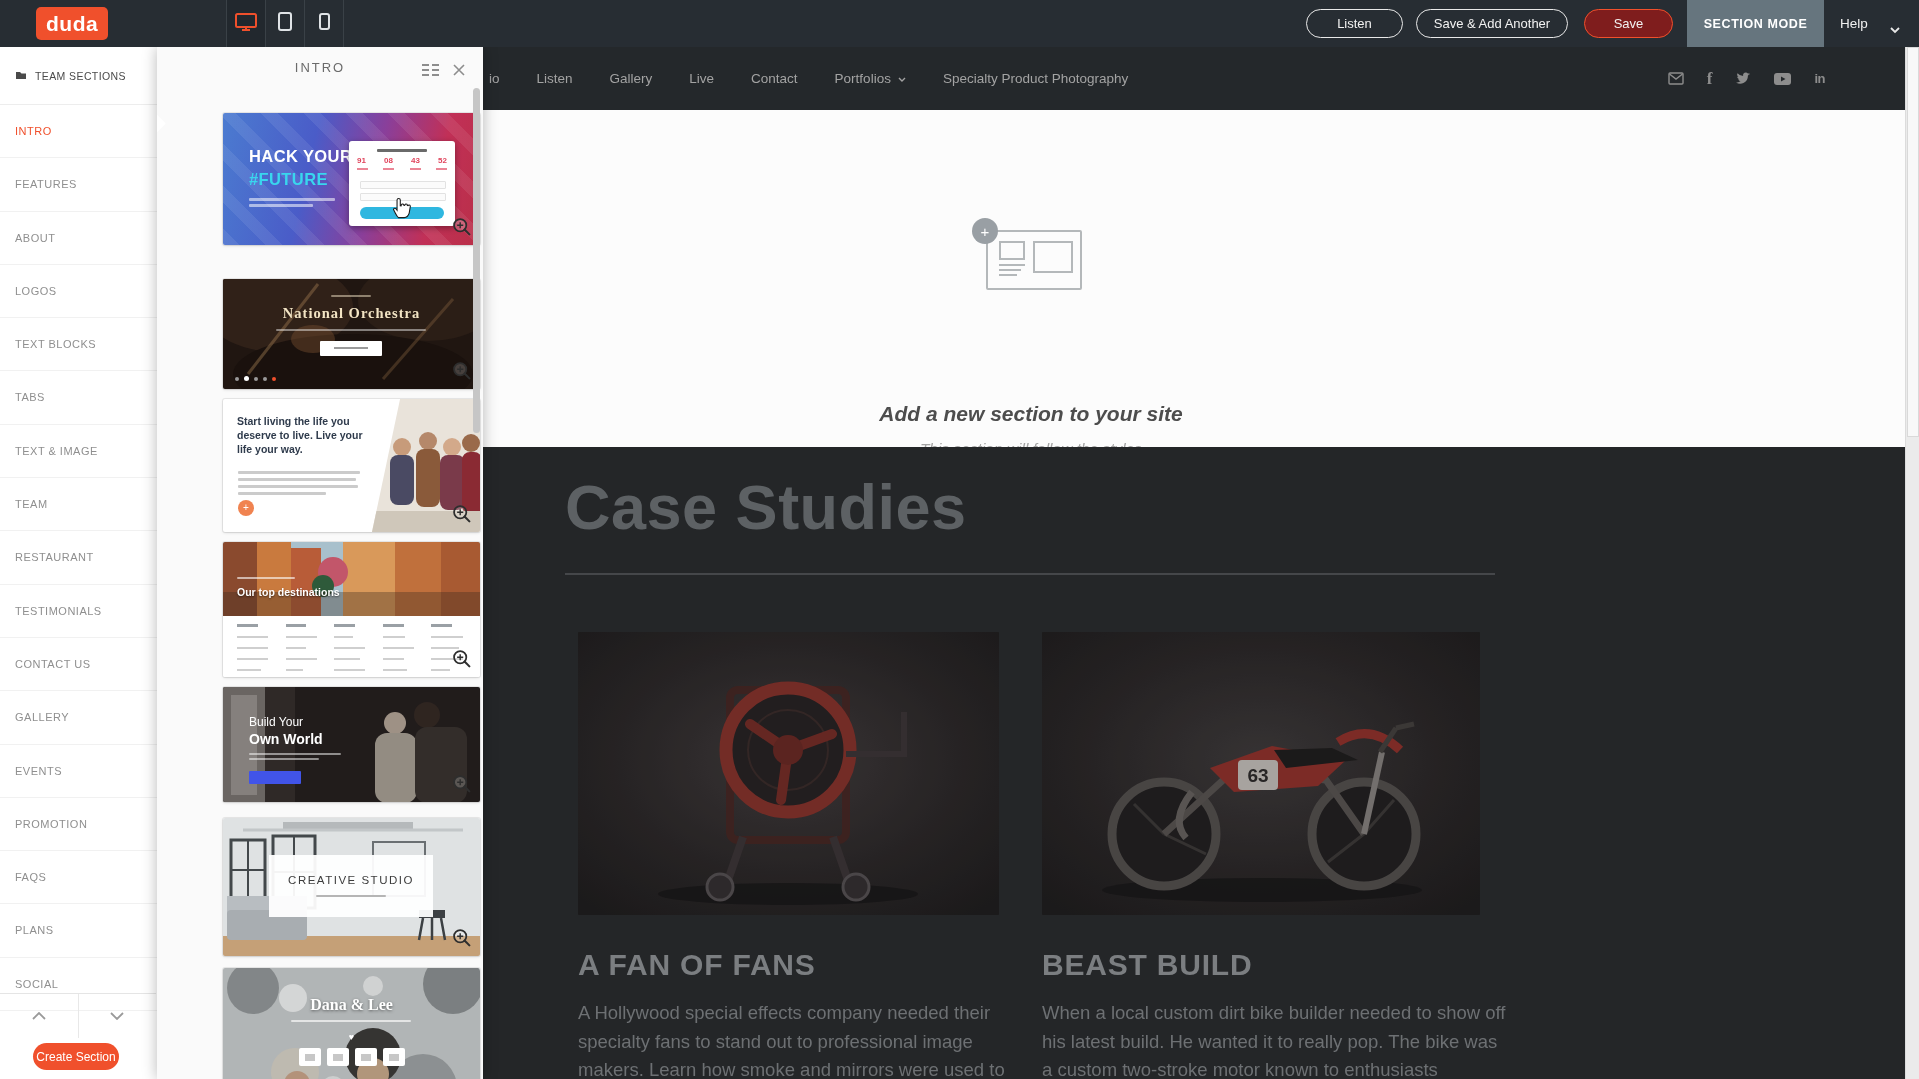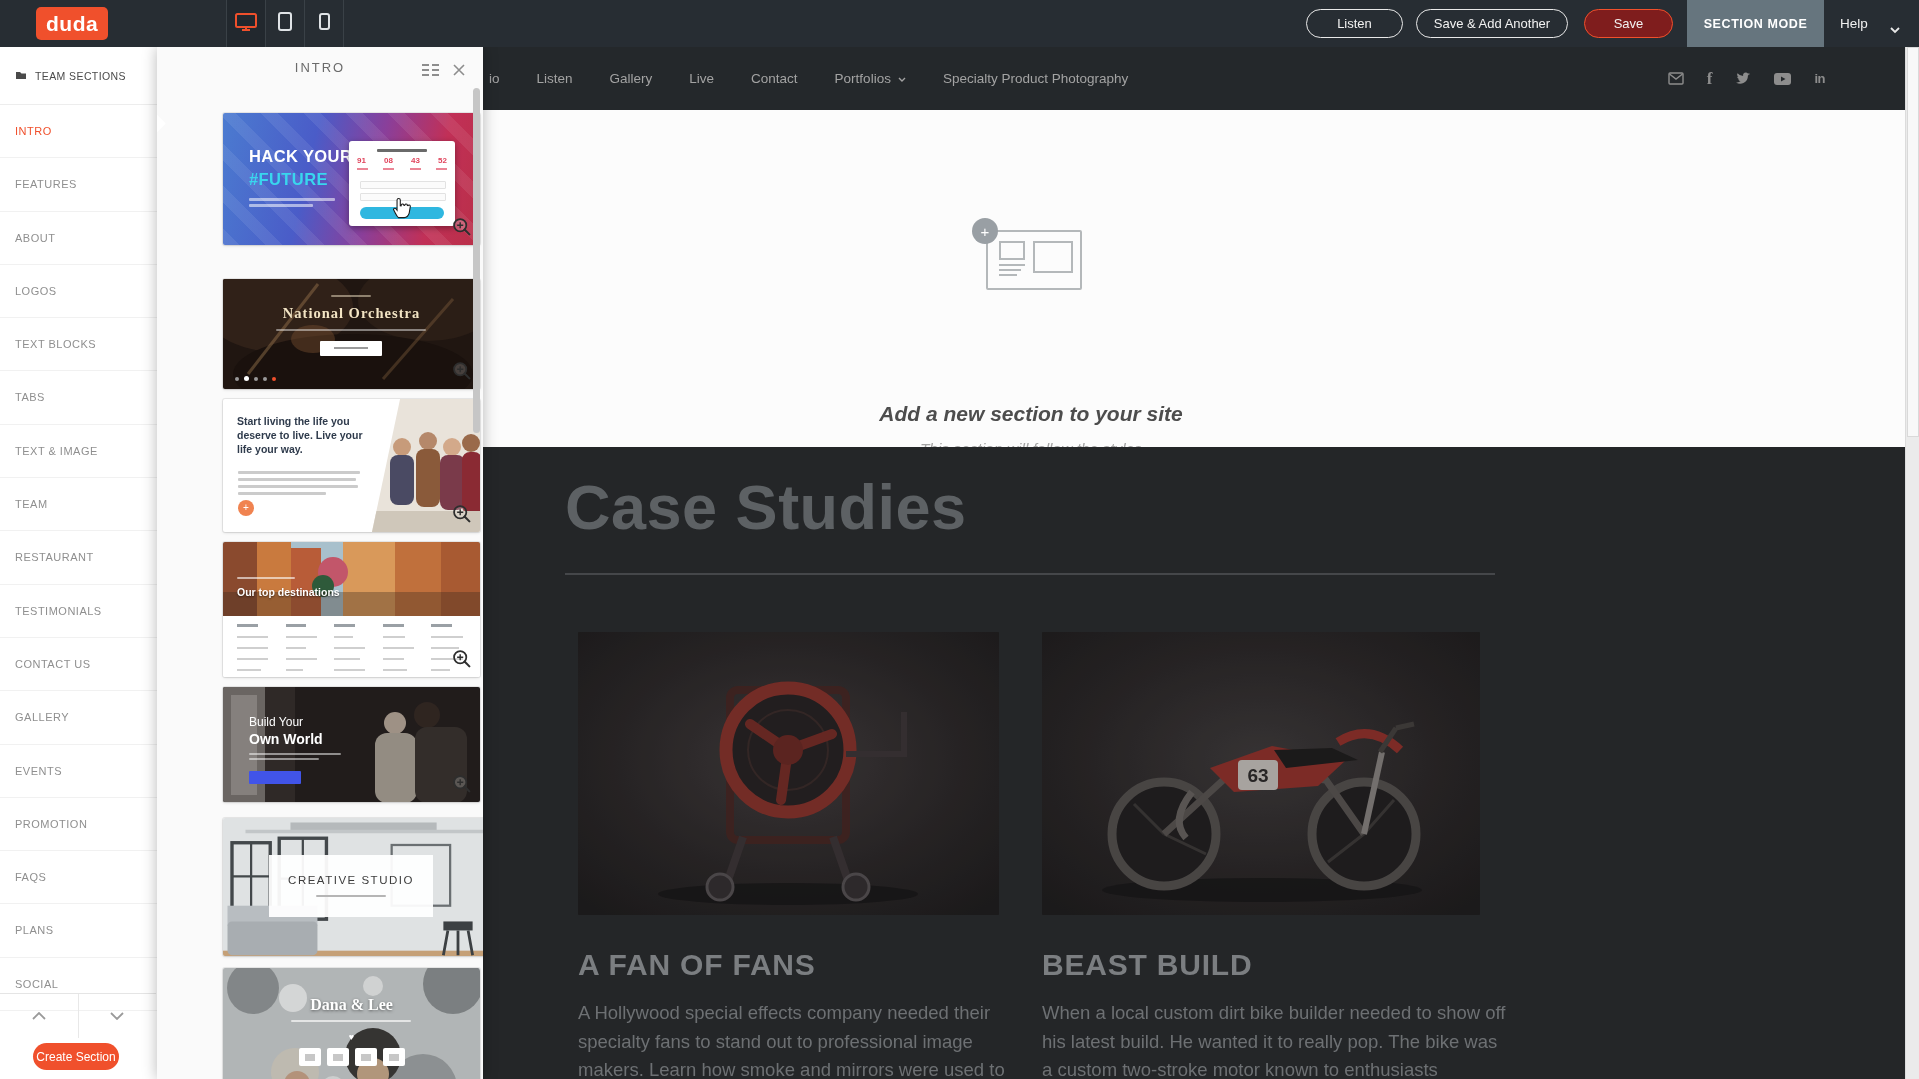--- a/index.html
+++ b/index.html
@@ -85,21 +85,21 @@
   .t4-table{position:absolute;left:0;top:74px;width:257px;height:61px;background:#fff;display:flex;padding:8px 14px 0;box-sizing:border-box;gap:14px;}
   .t4-col{flex:1;}
   .t4-col i{display:block;height:2px;background:#cfcfcf;margin-bottom:9px;width:90%;}
   .t4-col i.h{background:#9aa0a5;height:2.5px;width:60%;}
   
   .t5{top:640px;height:115px;}
   .t5-l1{position:absolute;left:26px;top:28px;color:#fff;font-weight:300;font-size:12px;z-index:2;}
   .t5-l2{position:absolute;left:26px;top:44px;color:#fff;font-weight:800;font-size:14px;z-index:2;}
   .t5-btn{position:absolute;left:26px;top:84px;width:52px;height:13px;background:#4154e8;border-radius:1px;z-index:2;}
   
-  .t6{top:771px;height:138px;padding-left:32px;}
+  .t6{top:771px;height:138px;}
   .t6-card{position:absolute;left:46px;top:37px;width:164px;height:62px;background:rgba(255,255,255,.94);z-index:2;}
   .t6-title{position:absolute;left:0;right:0;top:19px;text-align:center;color:#3c3c3c;font-size:11.5px;letter-spacing:1.5px;}
   
   .t7{top:921px;height:150px;}
   .t7-title{position:absolute;left:0;right:0;top:28px;text-align:center;color:#fff;z-index:2;
             font-family:"Liberation Serif",serif;font-weight:bold;font-size:16px;text-shadow:0 1px 3px rgba(0,0,0,.5);}
   .t7-heart{position:absolute;left:0;right:0;top:64px;text-align:center;color:#fff;font-size:9px;z-index:2;}
   .t7-boxes{position:absolute;left:0;right:0;top:80px;display:flex;justify-content:center;gap:6px;z-index:2;}
   .t7-boxes b{width:22px;height:18px;background:#fff;border-radius:2px;display:flex;align-items:center;justify-content:center;}
   .t7-boxes b i{width:10px;height:7px;background:#c7c7c7;}

